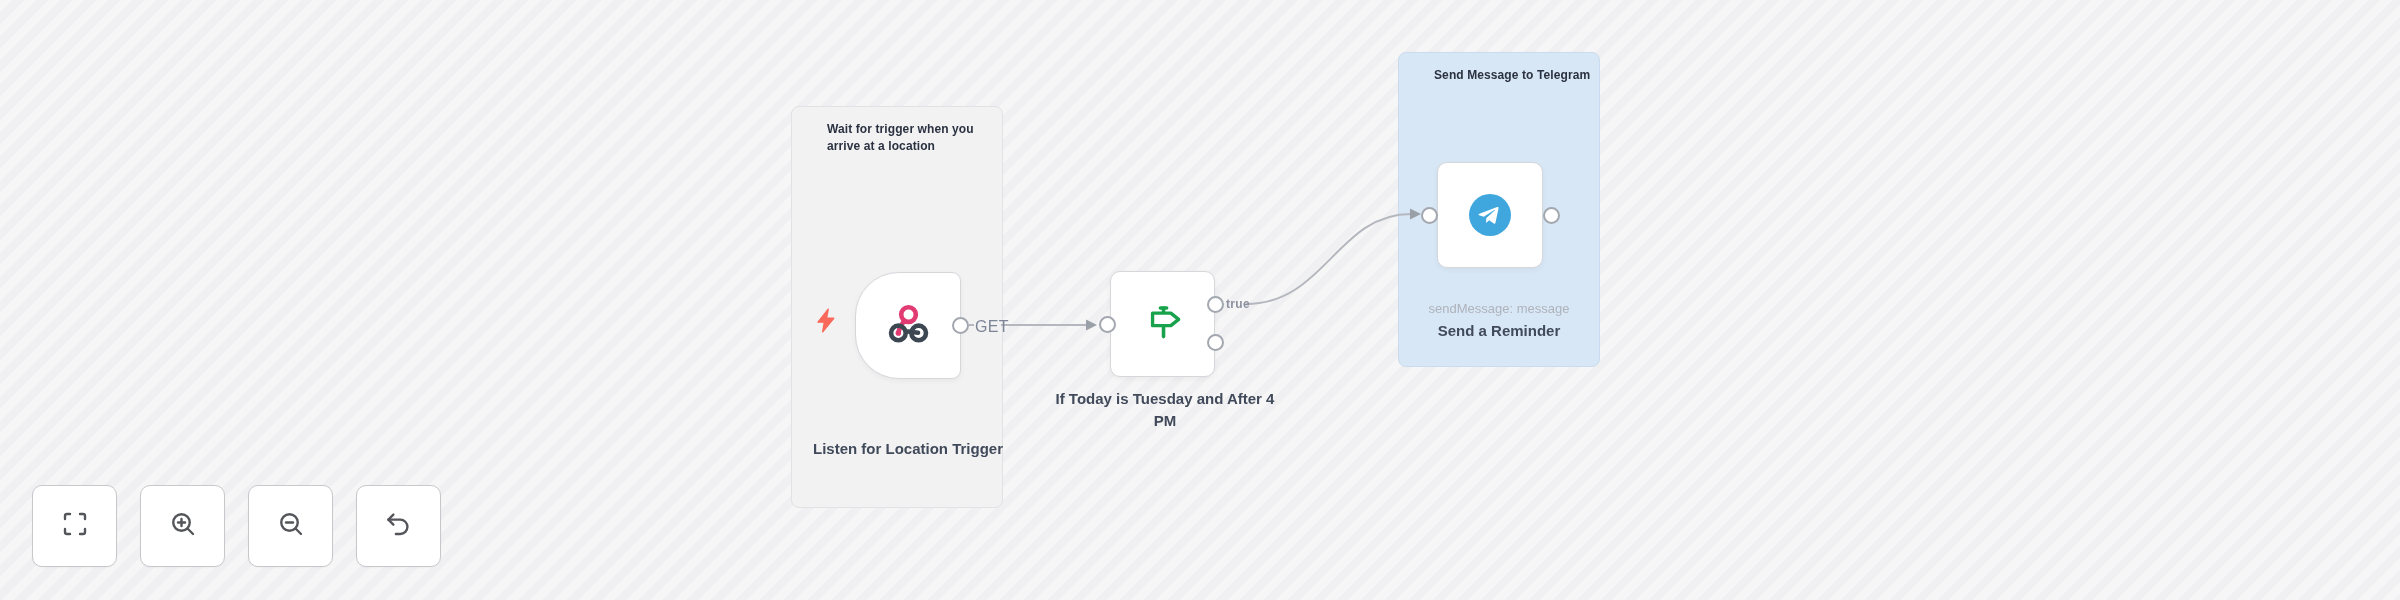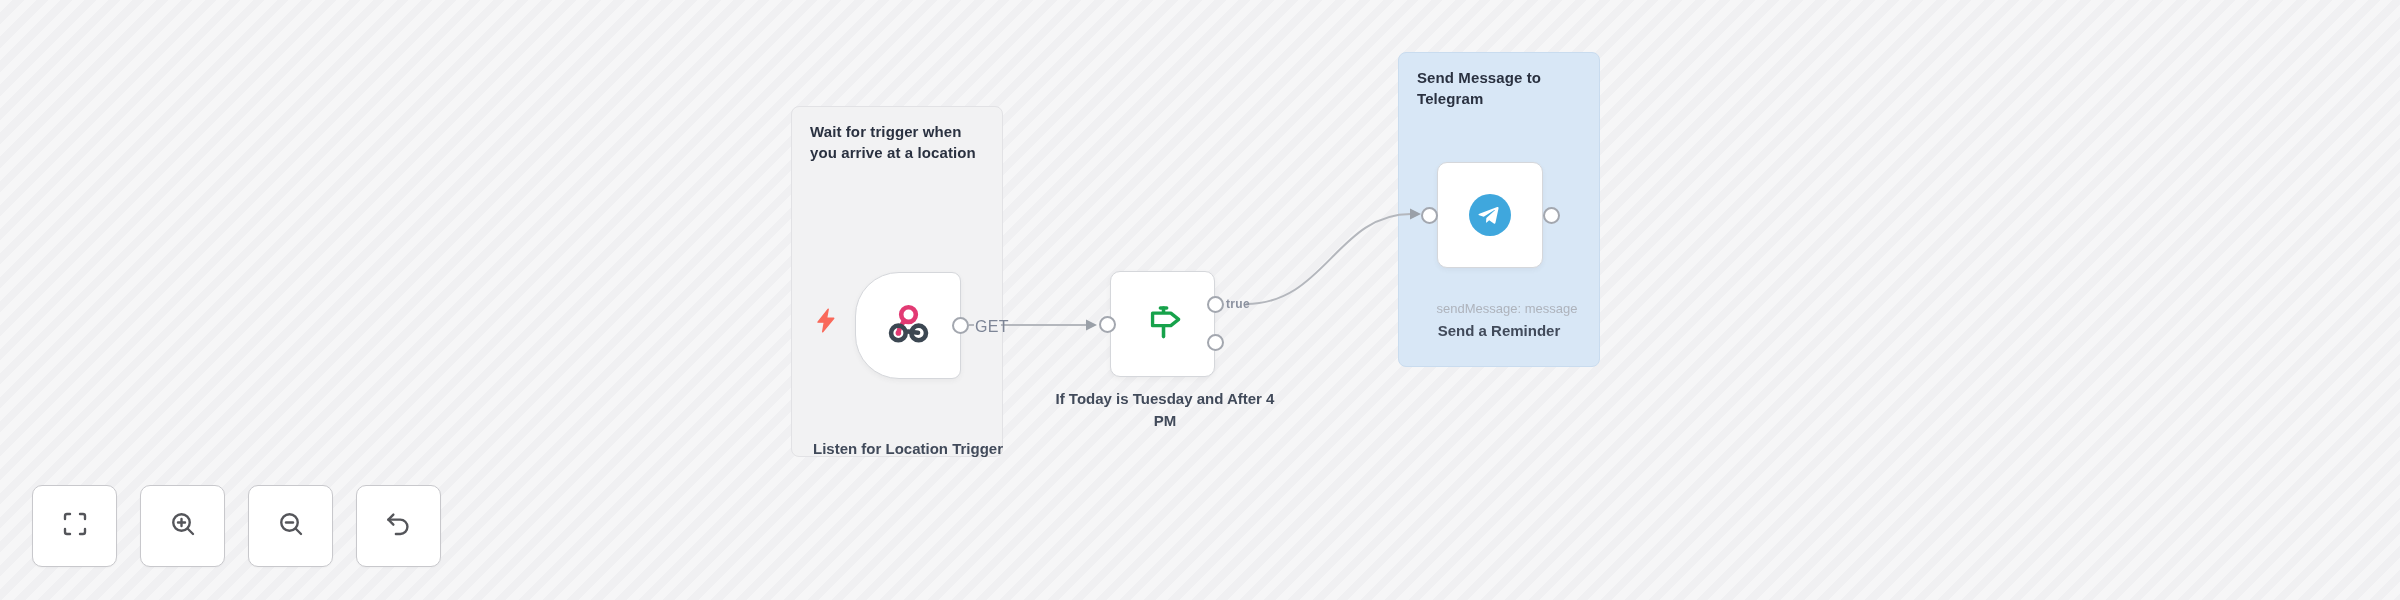--- a/index.html
+++ b/index.html
@@ -6,26 +6,26 @@
   html,body { width:2400px; height:600px; }
   body { font-family:"Liberation Sans","DejaVu Sans",sans-serif; }
 
   .canvas{
     position:relative; width:2400px; height:600px; overflow:hidden;
     background:repeating-linear-gradient(135deg,#f6f6f7 0px,#f6f6f7 9px,#f0f0f2 9px,#f0f0f2 17px);
   }
 
   
   .sticky{ position:absolute; border-radius:8px; z-index:1; }
-  .sticky-gray { left:791px;  top:106px; width:212px; height:351px; background:#f2f2f3; border:1px solid #e2e2e5; }
+  .sticky-gray { left:791px;  top:106px; width:212px; height:402px; background:#f2f2f3; border:1px solid #e2e2e5; }
   .sticky-green{ left:1053px; top:232px; width:205px; height:313px; background:#daeee1; border:1px solid #cfe8d9; }
   .sticky-blue { left:1398px; top:52px;  width:202px; height:315px; background:#d8e7f6; border:1px solid #c9dcef; }
   .sticky-text{
-    position:absolute; left:18px; top:14px; width:172px;
-    font-size:15px; font-weight:700; color:#2a3140; line-height:1.4; letter-spacing:.1px;
+    position:absolute; left:35px; top:14px; width:172px;
+    font-size:12px; font-weight:700; color:#2a3140; line-height:1.4; letter-spacing:.1px;
   }
   .sticky-green .sticky-text{ top:250px; width:168px; }
 
   
   .node{
     position:absolute; background:#fff; border:1.7px solid #d5d7db; z-index:3;
     box-shadow:0 2px 5px rgba(60,60,70,.06);
     display:flex; align-items:center; justify-content:center;
   }
   .node-webhook { left:855px;  top:272px; width:106px; height:107px; border-radius:44px 9px 9px 44px; }
@@ -35,21 +35,21 @@
   .node-label{
     position:absolute; z-index:4; text-align:center;
     font-size:15px; font-weight:600; color:#414a5a; line-height:1.45;
   }
   .label-webhook { left:813px;  top:394px; width:190px;margin-top:44px; }
   .label-if      { left:1050px; top:388px; width:230px; }
   .label-telegram{ left:1398px; top:279px; width:202px;margin-top:41px; }
   .node-subtitle{
     position:absolute; z-index:4; text-align:center;
     left:1398px; top:301px; width:202px;
-    font-size:13px; font-weight:400; color:#aeb3bc;margin-left:8px;
+    font-size:13px; font-weight:400; color:#aeb3bc;
   }
 
   
   .port{
     position:absolute; width:17px; height:17px; border-radius:50%;
     background:#fff; border:2.5px solid #a3a7af; z-index:5;
   }
   .port-label{
     position:absolute; z-index:5; font-size:16px; font-weight:400;
     color:#7d8596; letter-spacing:.3px;

